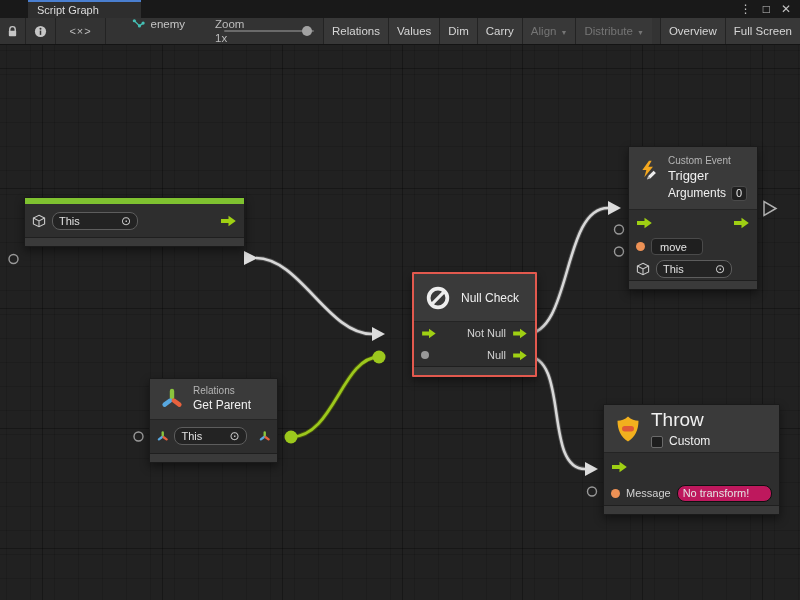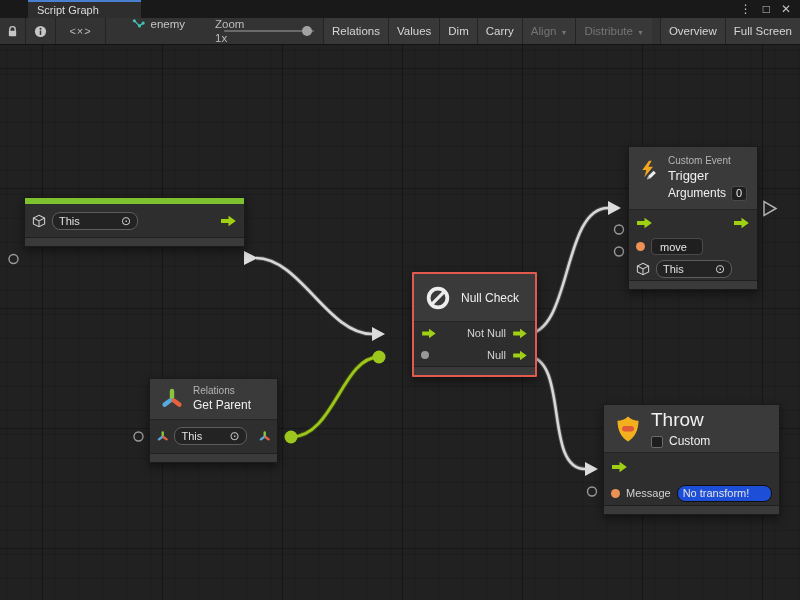--- a/index.html
+++ b/index.html
@@ -76,21 +76,21 @@
   .chip {
     display:flex; align-items:center; justify-content:space-between;
     background:#232323; border:1px solid #5d5d5d; border-radius:8px;
     height:18px; padding:0 6px; font-size:11px; color:#e0e0e0;
   }
   .target-glyph { color:#cfcfcf; font-size:12px; line-height:1; }
   .tinput {
     background:#1f1f1f; border:1px solid #4a4a4a; border-radius:4px;
     color:#e4e4e4; font-size:11px; font-family:inherit; padding:0 5px; height:17px; outline:none;
   }
-  .pill { border-radius:8px; border-color:#101010; background:#1d4ed8; }
+  .pill { border-radius:8px; border-color:#101010; background:#be185d; }
   .argbox { width:16px; height:15px; text-align:center; padding:0; border-radius:3px; }
   .checkbox { width:12px; height:12px; background:#1e1e1e; border:1px solid #6a6a6a; border-radius:2px; }
   .dot { border-radius:50%; flex:0 0 auto; }
   .dot.orange { width:9px; height:9px; background:#ed9155; }
   .dot.gray { width:8px; height:8px; background:#989898; }
   .flow-arrow { flex:0 0 auto; display:block; }
 </style>
 </head>
 <body>
 

